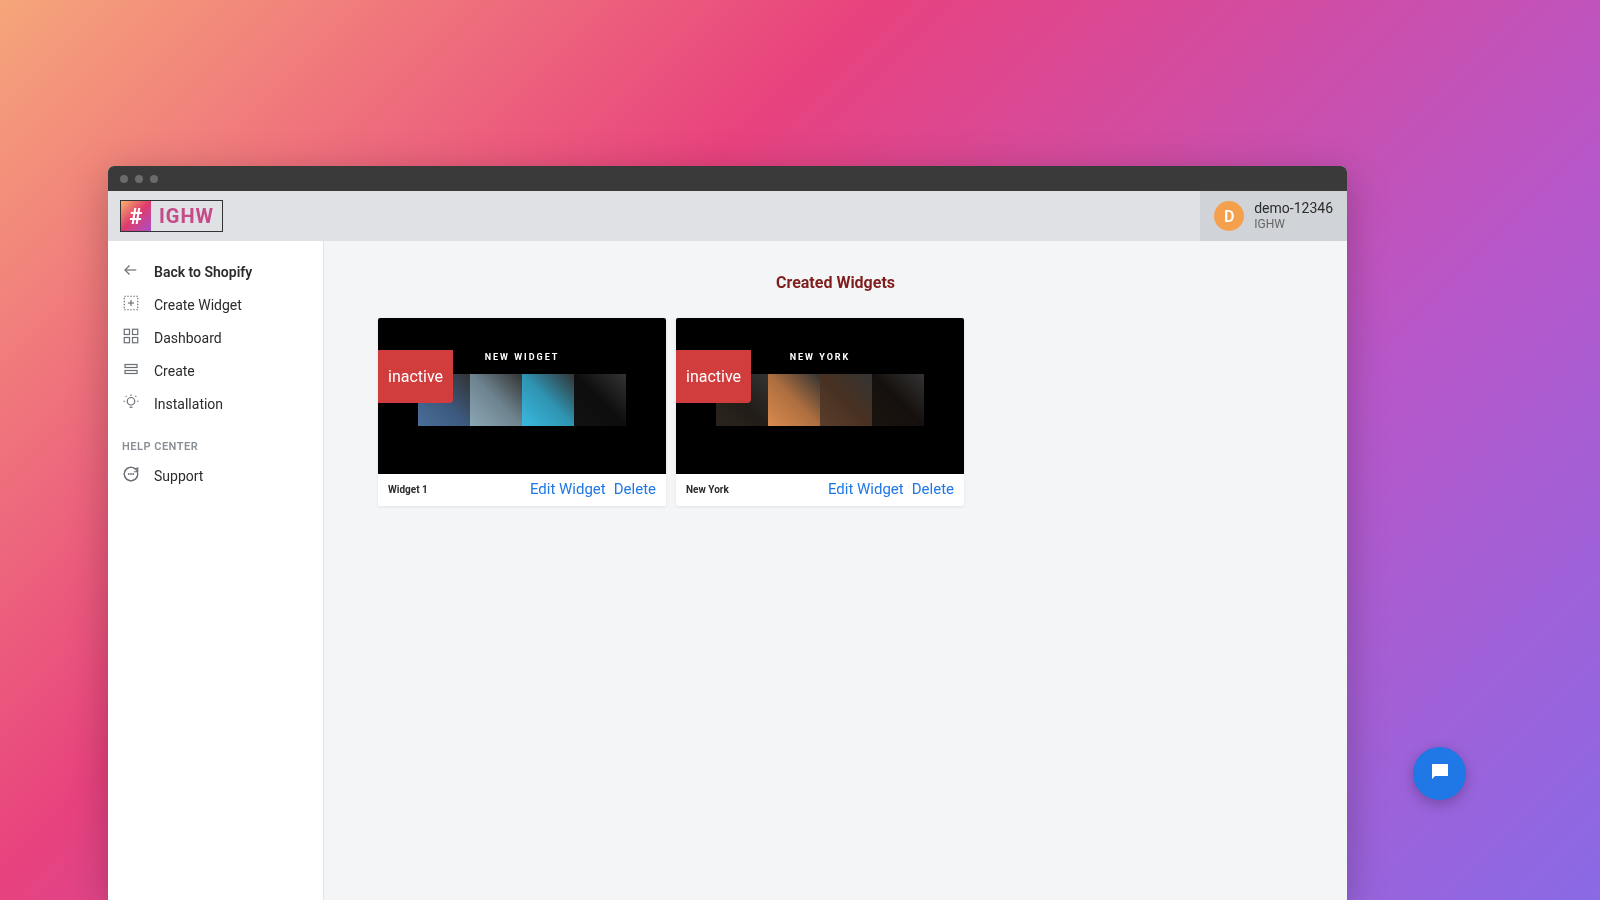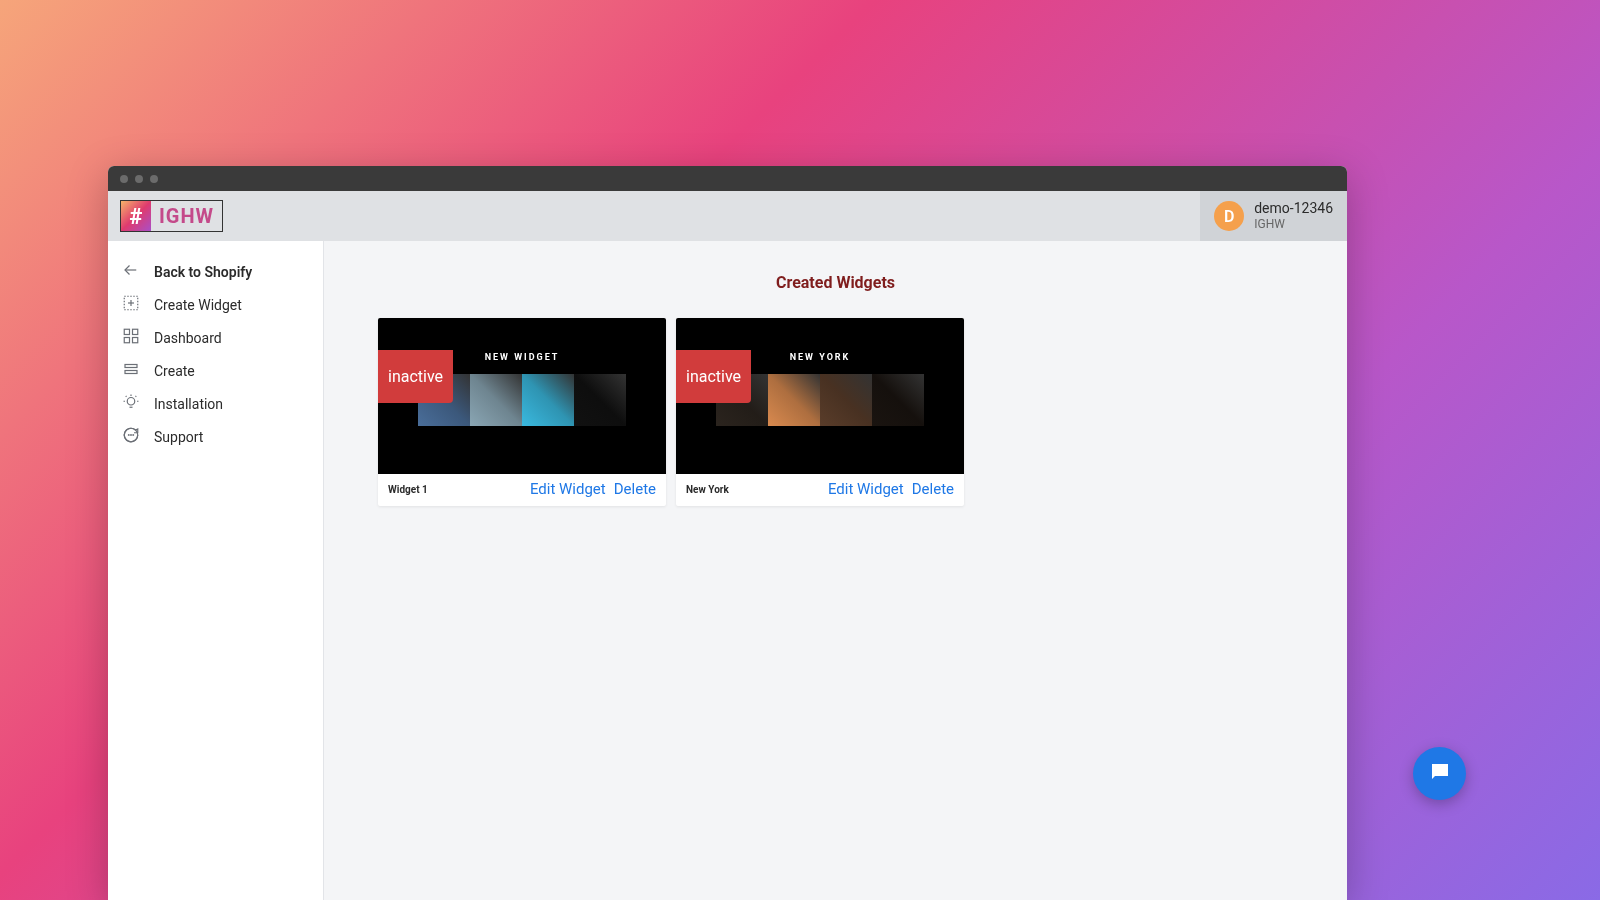--- a/index.html
+++ b/index.html
@@ -248,20 +248,21 @@
                 <line x1="4" y1="11" x2="2" y2="11"></line>
                 <line x1="22" y1="11" x2="20" y2="11"></line>
                 <line x1="6" y1="5" x2="5" y2="4"></line>
                 <line x1="18" y1="5" x2="19" y2="4"></line>
                 <line x1="10" y1="19" x2="14" y2="19"></line>
               </svg>
           </span>
           <span>Installation</span>
         </div>
 
+        <div class="section-label">HELP CENTER</div>
 
         <div class="nav-sub-item">
           <span>
             <svg viewBox="0 0 24 24">
                 <path d="M21 12a9 9 0 1 1-3-6.7L21 4v5h-5"></path>
                 <circle cx="12" cy="12" r="9"></circle>
                 <circle cx="9" cy="12" r="0.5"></circle>
                 <circle cx="12" cy="12" r="0.5"></circle>
                 <circle cx="15" cy="12" r="0.5"></circle>
               </svg>

